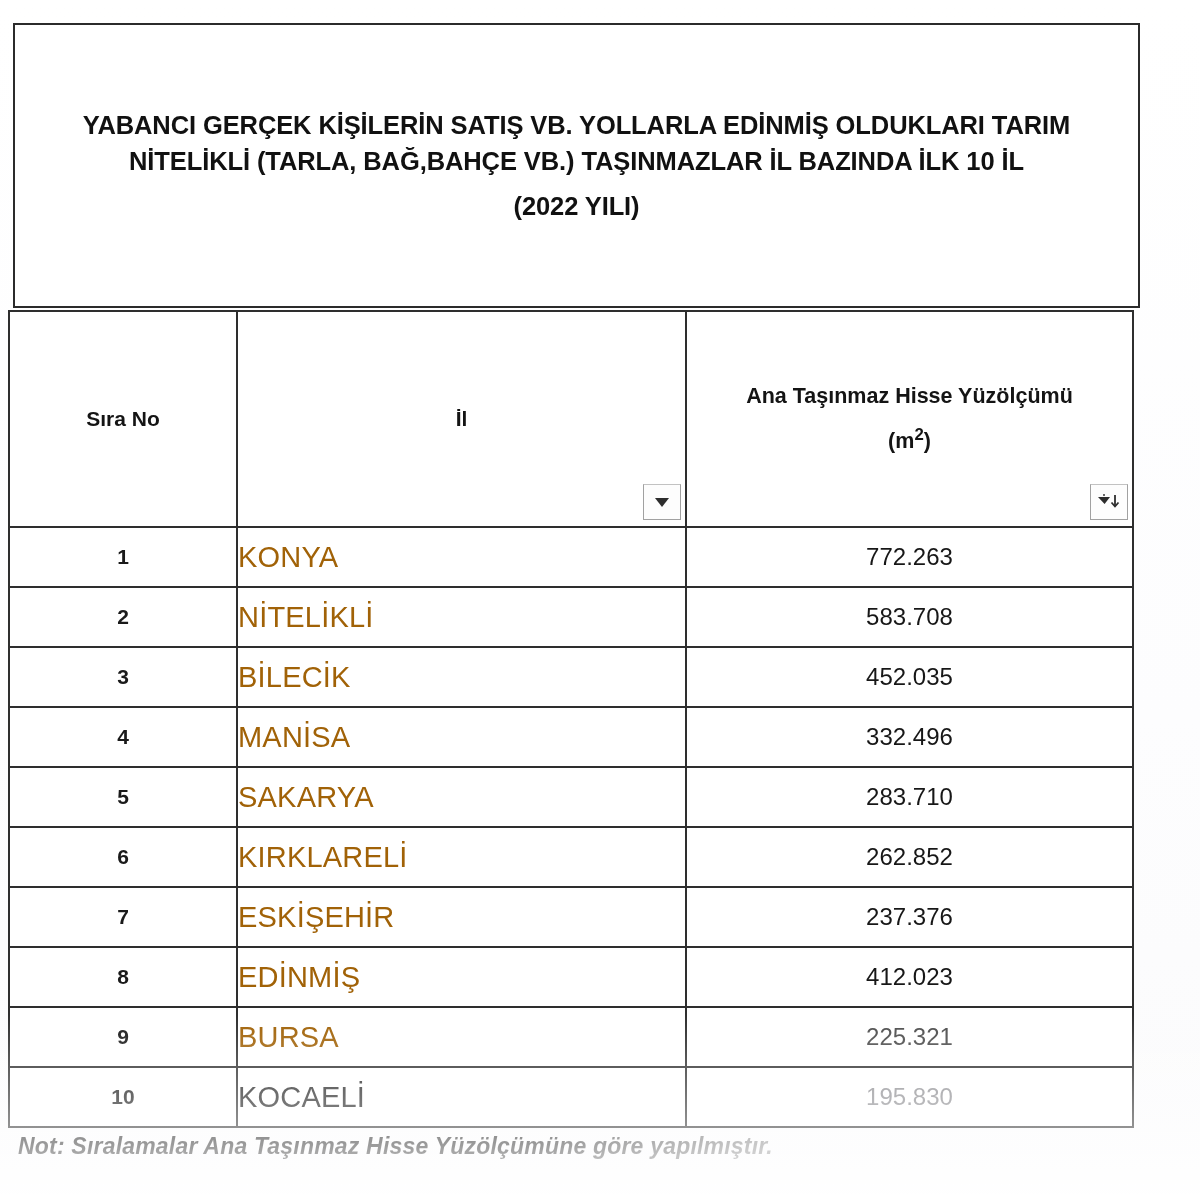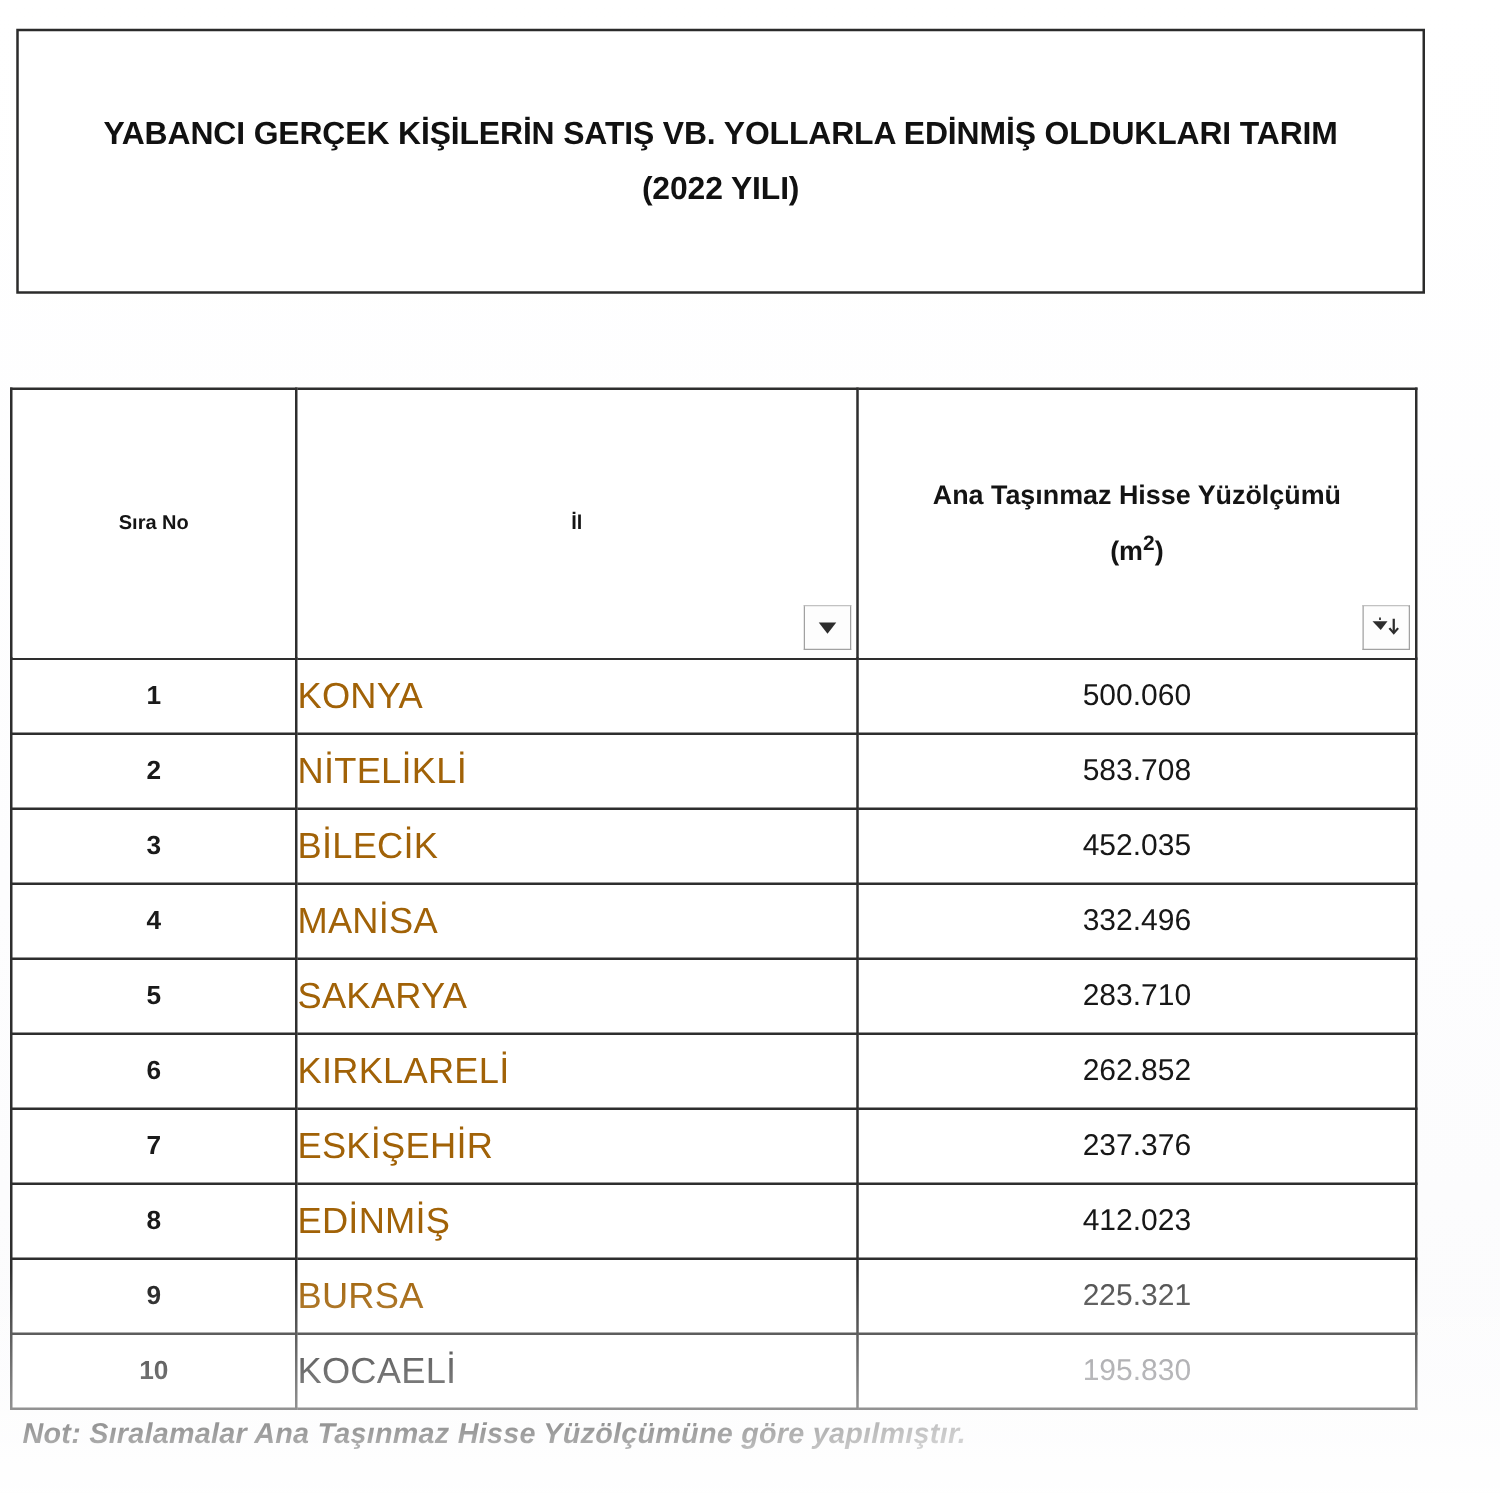--- a/index.html
+++ b/index.html
@@ -23,21 +23,21 @@
     inset: 0;
     background: linear-gradient(180deg,#ffffff 0%, #fdfdfe 60%, #fbfbfc 100%);
   }
 
   
   #title-box {
     position: absolute;
     left: 13px;
     top: 23px;
     width: 1127px;
-    height: 212px;
+    height: 285px;
     border: 2.5px solid #2b2b2b;
     box-sizing: border-box;
     background: #ffffff;
     display: flex;
     flex-direction: column;
     align-items: center;
     justify-content: center;
     padding: 6px 26px 10px 26px;
   }
   .title-line {
@@ -76,21 +76,21 @@
   }
 
   
   #data-table thead th {
     height: 216px;
     vertical-align: middle;
     position: relative;
   }
   .th-inner {
     font-weight: bold;
-    font-size: 16px;
+    font-size: 21px;
     text-align: center;
     line-height: 1.5;
     color: #141414;
     padding: 0 8px;
   }
   .th-inner.big { font-size: 21.5px; }
   .th-unit { display: block; margin-top: 10px; }
   .sup2 { font-size: 0.78em; vertical-align: super; }
 
   
@@ -169,20 +169,21 @@
     background: linear-gradient(180deg, rgba(255,255,255,0) 0%, rgba(255,255,255,.55) 72%, rgba(255,255,255,.9) 100%);
   }
 </style>
 </head>
 <body>
 
 <div id="page">
 
   <div id="title-box">
     <div class="title-line l1">YABANCI GERÇEK KİŞİLERİN  SATIŞ VB. YOLLARLA EDİNMİŞ OLDUKLARI TARIM</div>
+    <div class="title-line l2">NİTELİKLİ (TARLA, BAĞ,BAHÇE VB.) TAŞINMAZLAR İL BAZINDA İLK 10 İL</div>
     <div class="title-line l5">(2022 YILI)</div>
   </div>
 
   <table id="data-table">
     <colgroup>
       <col class="c-no">
         <col class="c-il">
         <col class="c-val">
     </colgroup>
 
@@ -219,21 +220,21 @@
           </span>
         </th>
 
       </tr>
     </thead>
 
     <tbody>
       <tr>
         <td class="cell-no">1</td>
         <td class="cell-il">KONYA</td>
-        <td class="cell-val">500.060</td>
+        <td class="cell-val">772.263</td>
       </tr>
       <tr>
         <td class="cell-no">2</td>
         <td class="cell-il">NİTELİKLİ</td>
         <td class="cell-val">583.708</td>
       </tr>
       <tr>
         <td class="cell-no">3</td>
         <td class="cell-il">BİLECİK</td>
         <td class="cell-val">452.035</td>

